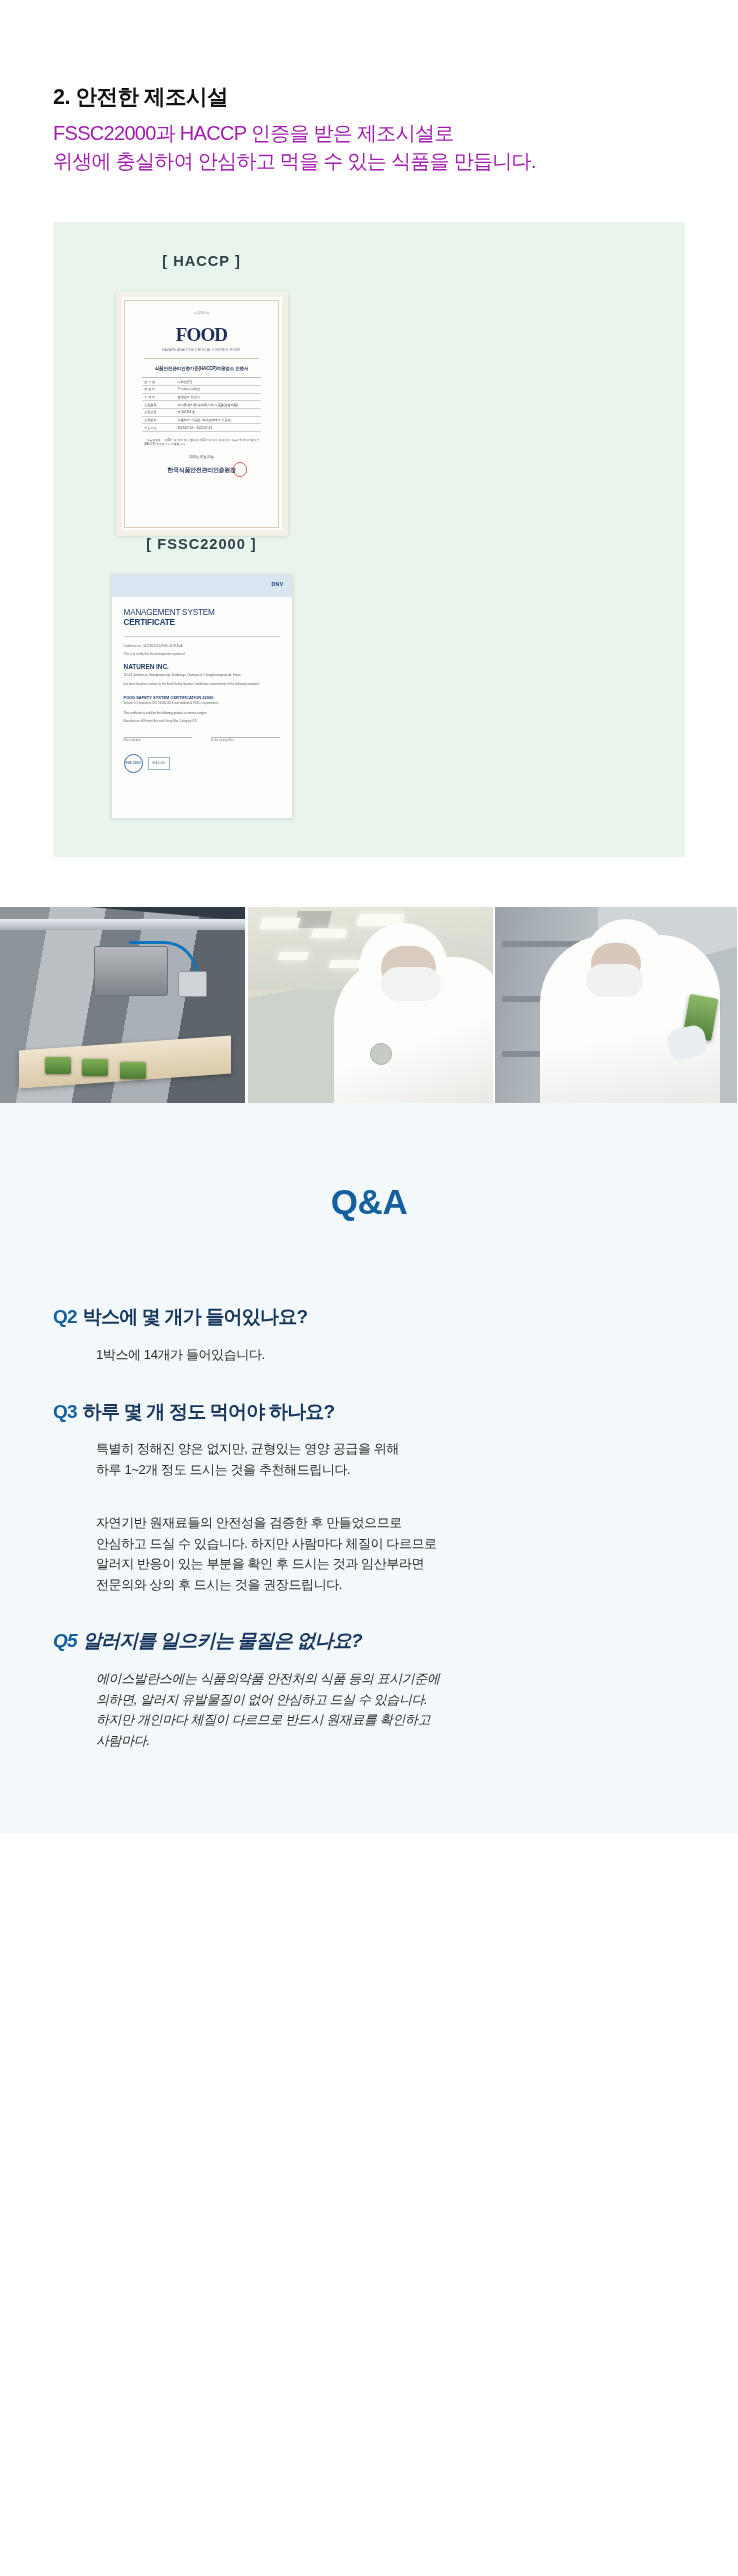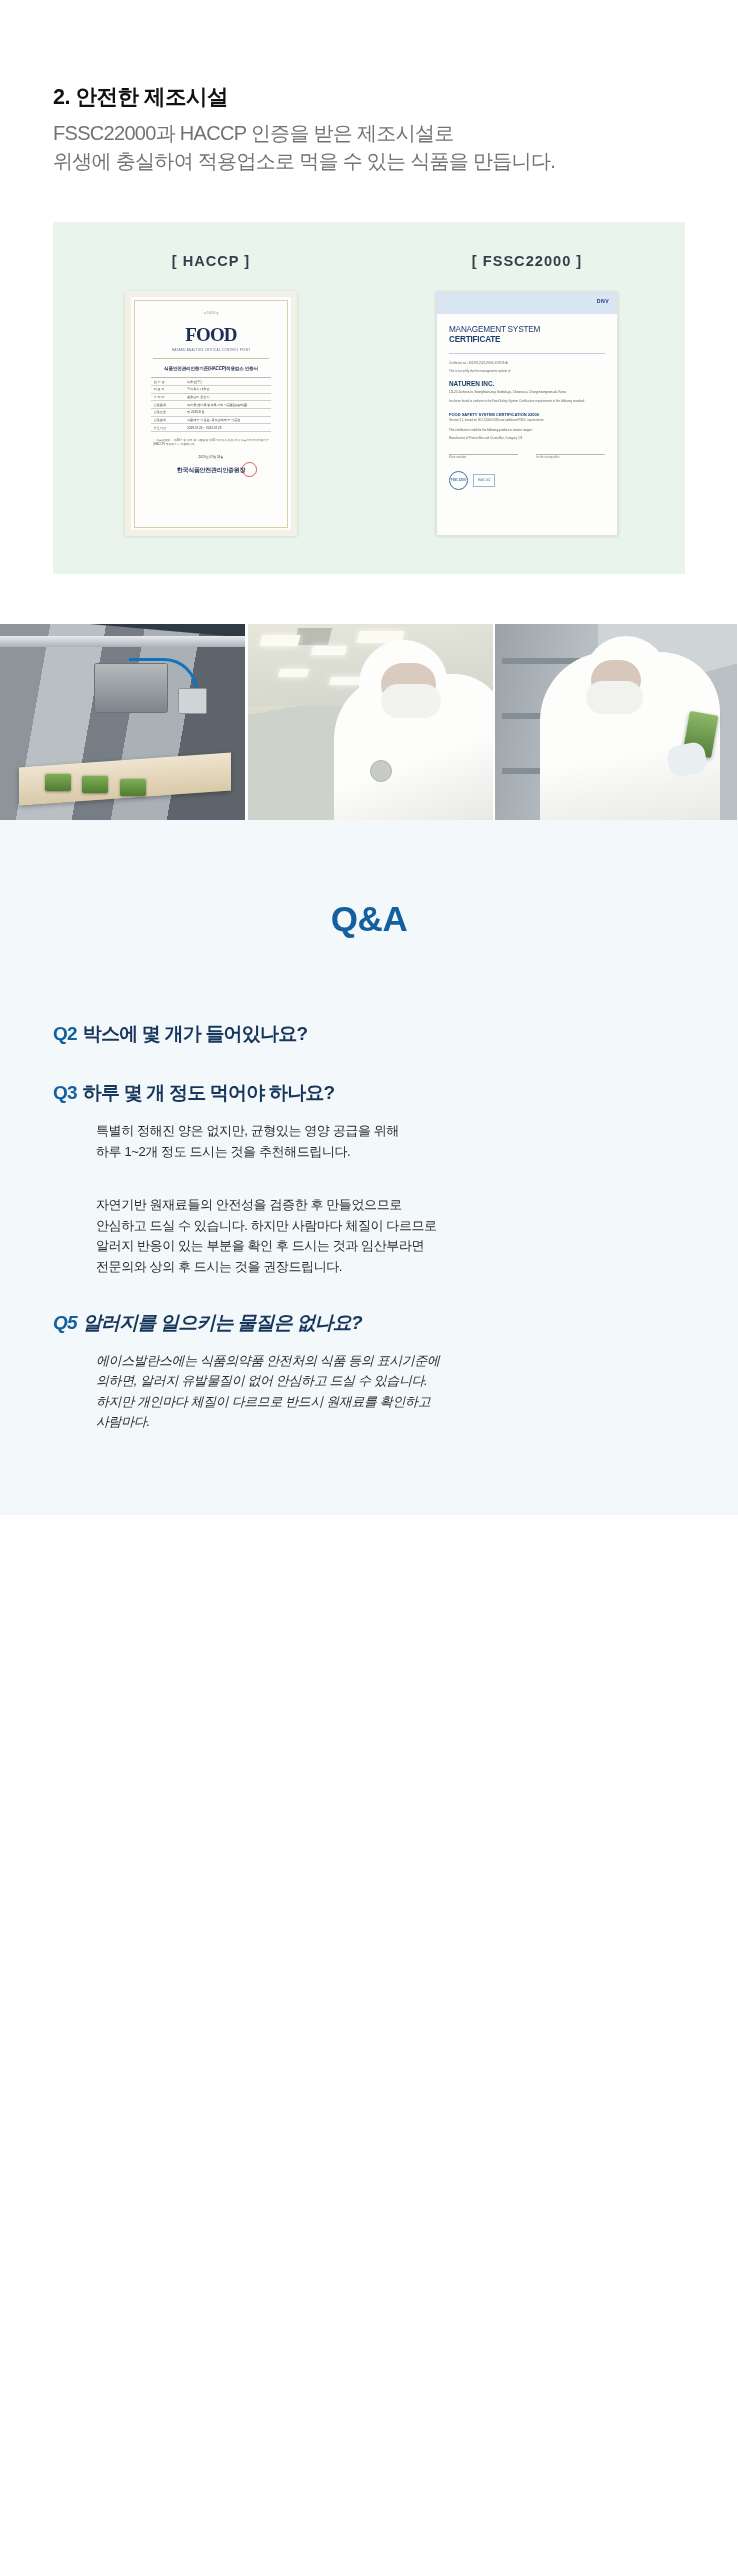--- a/index.html
+++ b/index.html
@@ -22,30 +22,31 @@
     font-weight: bold;
     letter-spacing: -0.5px;
     color: #111111;
     margin-bottom: 7.7px;
   }
   .intro-body {
     font-size: 20px;
     font-weight: 400;
     line-height: 1.42;
     letter-spacing: -0.7px;
-    color: #737373;
+    color: #a21caf;
   }
 
   
   .cert-wrap {
     margin: 47px 53px 0 53px;
     background: #e9f4ec;
     padding: 31px 0 38px 0;
     display: flex;
     justify-content: space-around;
+    flex-direction: column;
   }
   .cert-col {
     display: flex;
     flex-direction: column;
     align-items: center;
     width: 47%;
   }
   .cert-label {
     font-size: 14.6px;
     font-weight: bold;
@@ -315,21 +316,21 @@
   }
 </style>
 </head>
 <body>
 
 <section class="intro-section">
   <div class="intro-inner">
     <h2 class="intro-title">2. 안전한 제조시설</h2>
     <p class="intro-body">
       <span>FSSC22000과 HACCP 인증을 받은 제조시설로</span><br>
-      <span>위생에 충실하여 적용업소로 먹을 수 있는 식품을 만듭니다.</span>
+      <span>위생에 충실하여 안심하고 먹을 수 있는 식품을 만듭니다.</span>
     </p>
   </div>
 </section>
 
 <section class="cert-wrap">
 
   <div class="cert-col">
     <div class="cert-label">[ HACCP ]</div>
     <div class="paper paper-haccp">
       <div class="hc-num">제 2019-8 호</div>
@@ -457,20 +458,21 @@
 
 <section class="qa-section">
   <h2 class="qa-heading">Q&amp;A</h2>
   <div class="qa-list">
 
 
     <div class="qa-item">
       <div class="qa-q">
         <span class="qa-qnum">Q2</span><span>박스에 몇 개가 들어있나요?</span>
       </div>
+      <div class="qa-a">1박스에 14개가 들어있습니다.</div>
     </div>
 
     <div class="qa-item">
       <div class="qa-q">
         <span class="qa-qnum">Q3</span><span>하루 몇 개 정도 먹어야 하나요?</span>
       </div>
       <div class="qa-a">특별히 정해진 양은 없지만, 균형있는 영양 공급을 위해
 하루 1~2개 정도 드시는 것을 추천해드립니다.</div>
     </div>
 

